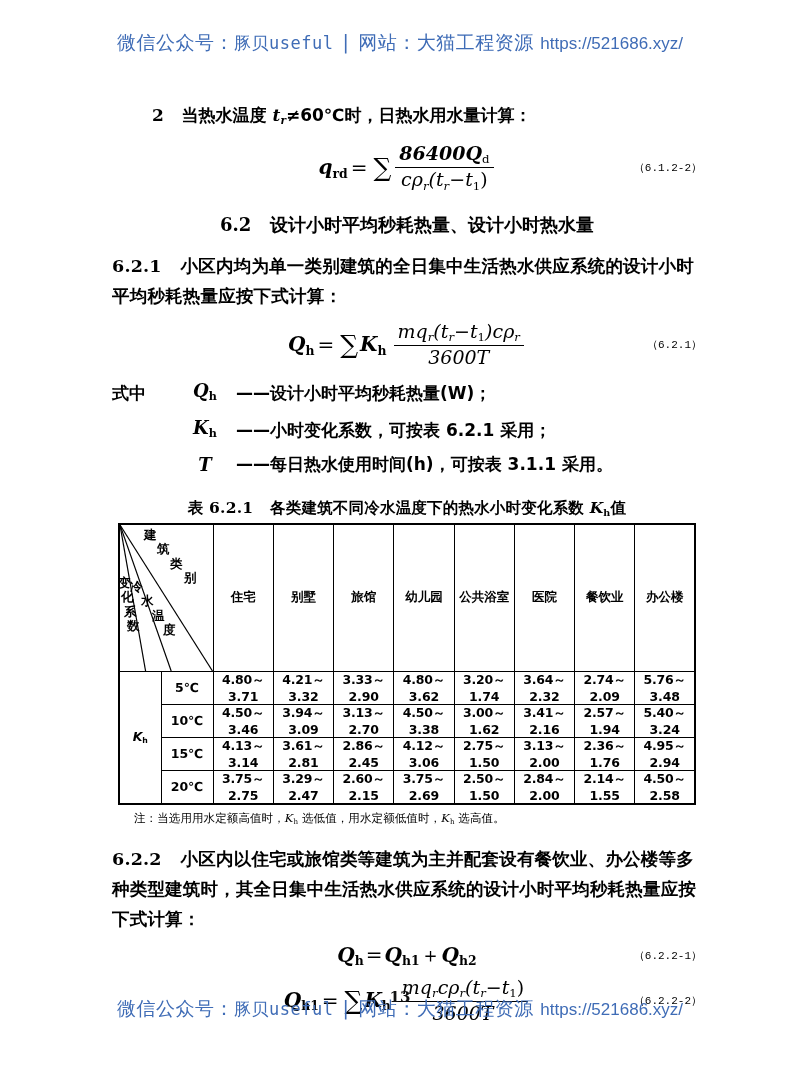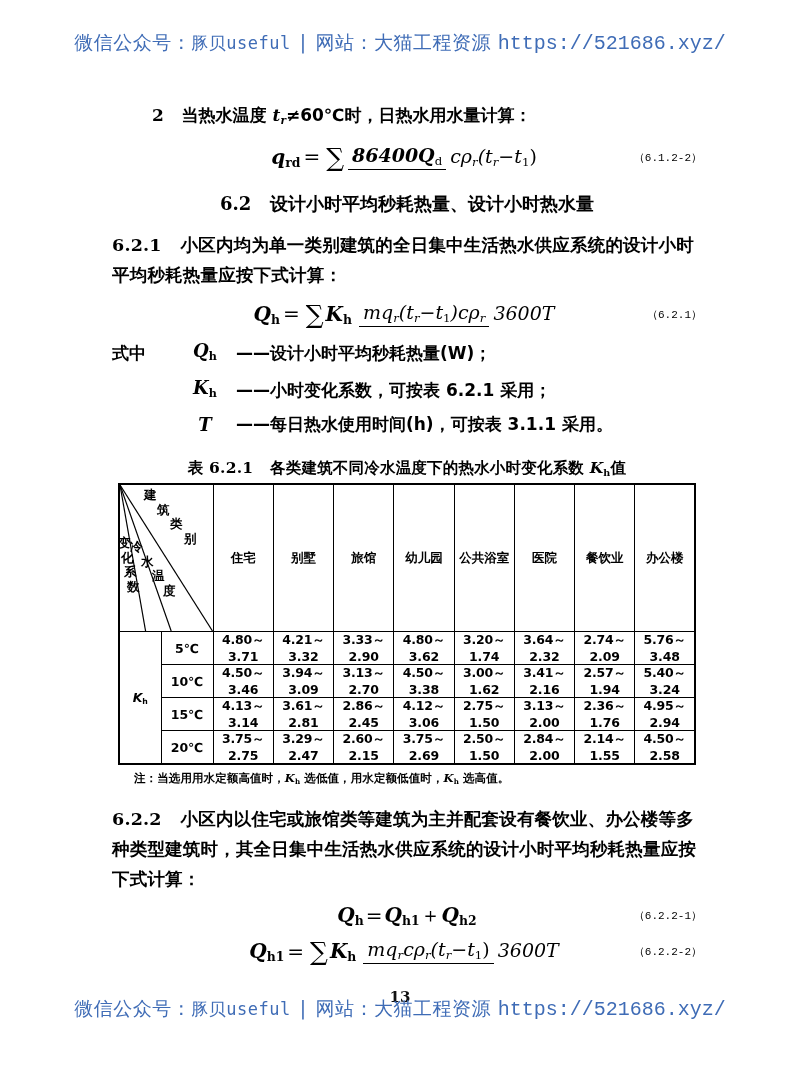--- a/index.html
+++ b/index.html
@@ -34,22 +34,22 @@
     font-family: "DejaVu Sans", "Liberation Sans", sans-serif;
   }
   .watermark-top { top: 30px; }
   .watermark-bottom { top: 996px; }
   .wm-sep {
     display: inline-block;
     padding: 0 9px;
     color: #3f6cb6;
   }
   .wm-url {
-    font-family: Liberation Mono, monospace;
-    font-size: 20px;
+    font-family: Liberation Sans, sans-serif;
+    font-size: 17px;
     letter-spacing: 0px;
   }
   .wm-latin {
     font-family: "DejaVu Sans Mono", "Liberation Mono", monospace;
     font-size: 17px;
   }
 
   
   .content {
     position: absolute;
@@ -114,21 +114,21 @@
     display: inline-block;
   }
   .sigma {
     font-size: 25px;
     font-style: normal;
     padding: 0 2px 0 3px;
     font-family: "DejaVu Serif", "Liberation Serif", serif;
   }
   .frac {
     display: inline-flex;
-    flex-direction: row;
+    flex-direction: column;
     text-align: center;
     vertical-align: middle;
     margin: 0 2px;
     line-height: 1.12;
   }
   .frac .numer {
     padding: 0 4px 1px 4px;
     border-bottom: 1.6px solid #000;
     font-size: 19px;
   }
@@ -237,21 +237,21 @@
     line-height: 1;
   }
   .diag-stack i {
     display: block;
     font-style: normal;
     position: relative;
   }
 
   .table-note {
     font-size: 11.5px;
-    font-weight: bold;
+    font-weight: normal;
     margin: 6px 0 8px 22px;
     letter-spacing: 0.1px;
   }
   .note-sym {
     font-family: "DejaVu Serif", "Liberation Serif", serif;
     font-style: italic;
   }
 
   .page-number {
     position: absolute;

